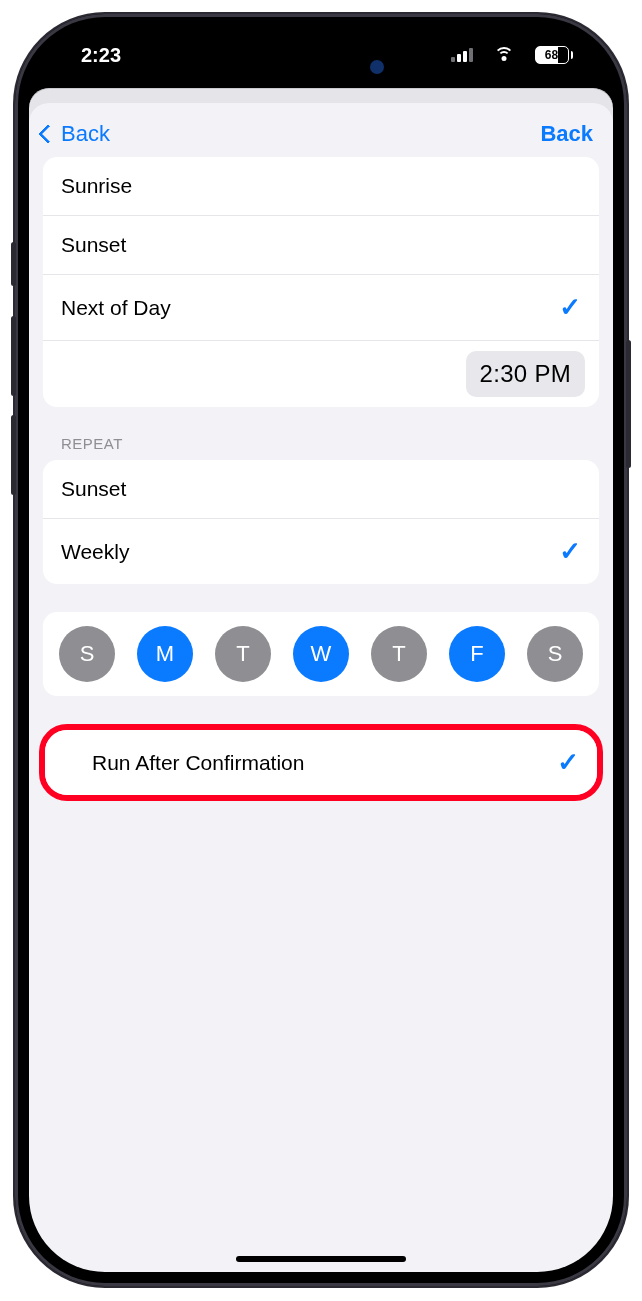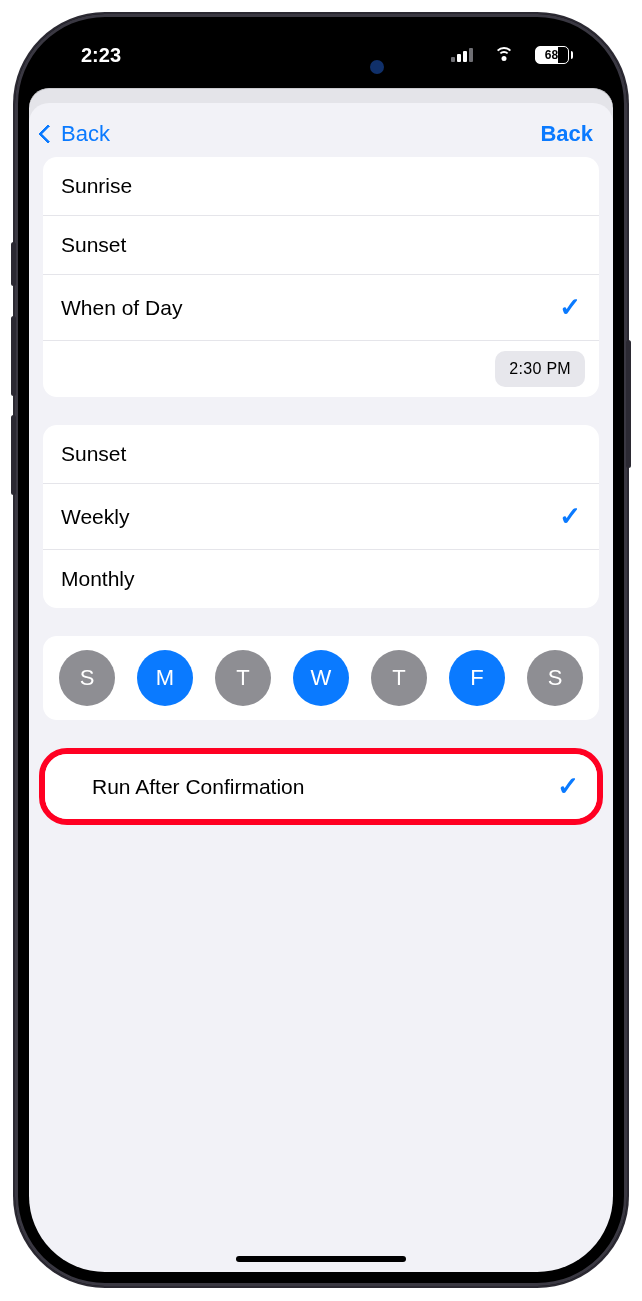--- a/index.html
+++ b/index.html
@@ -90,21 +90,21 @@
   .row {
     display: flex; align-items: center; justify-content: space-between;
     padding: 17px 18px; font-size: 21px; color: #000;
     border-bottom: 1px solid #e5e5ea; cursor:pointer;
   }
   .row:last-child { border-bottom: none; }
   .check { color: #0a7aff; font-size: 26px; font-weight: 600; }
   .time-row { justify-content: flex-end; padding: 10px 14px; cursor:default;}
   .time-pill {
     background: #e7e7ec; border-radius: 10px; padding: 9px 14px;
-    font-size: 16px; letter-spacing: 0.3px; cursor:pointer;
+    font-size: 24px; letter-spacing: 0.3px; cursor:pointer;
   }
   .section-header {
     color: #8e8e93; font-size: 15px; letter-spacing: 0.5px; text-transform: uppercase;
     padding: 0 18px 8px 18px;
   }
   .days-group {
     background:#fff; border-radius:14px; padding: 14px 16px;
     display:flex; justify-content:space-between; gap:8px; margin-bottom:28px;
   }
   .day {
@@ -187,38 +187,36 @@
       <div class="content">
 
         <div class="group">
           <div class="row">
             <span>Sunrise</span>
           </div>
           <div class="row">
             <span>Sunset</span>
           </div>
           <div class="row">
-            <span>When of Day</span>
+            <span>Next of Day</span>
             <span class="check">✓</span>
           </div>
           <div class="row time-row">
             <span class="time-pill">2:30 PM</span>
           </div>
         </div>
 
+        <div class="section-header">REPEAT</div>
         <div class="group">
           <div class="row">
             <span>Sunset</span>
           </div>
           <div class="row">
             <span>Weekly</span>
             <span class="check">✓</span>
-          </div>
-          <div class="row">
-            <span>Monthly</span>
           </div>
         </div>
 
         <div class="days-group" id="days-container">
             <div class="day day-off">S</div>
             <div class="day day-on">M</div>
             <div class="day day-off">T</div>
             <div class="day day-on">W</div>
             <div class="day day-off">T</div>
             <div class="day day-on">F</div>

